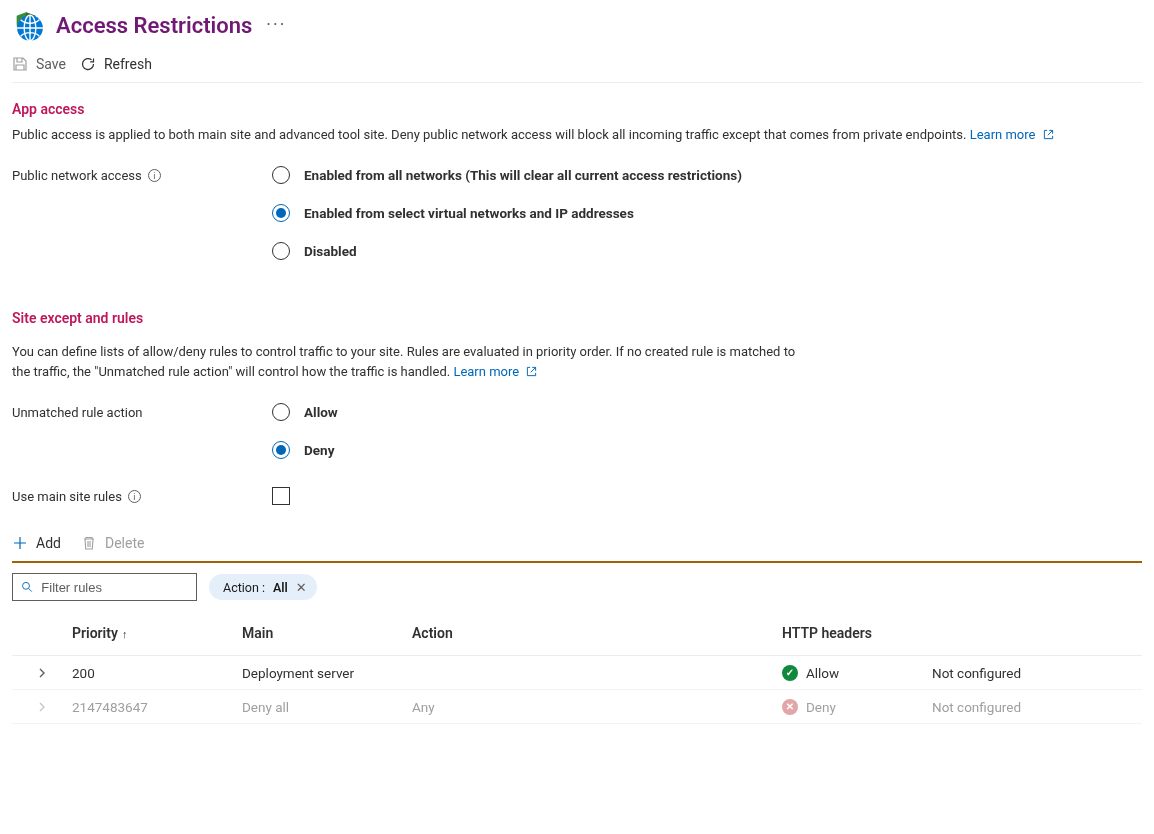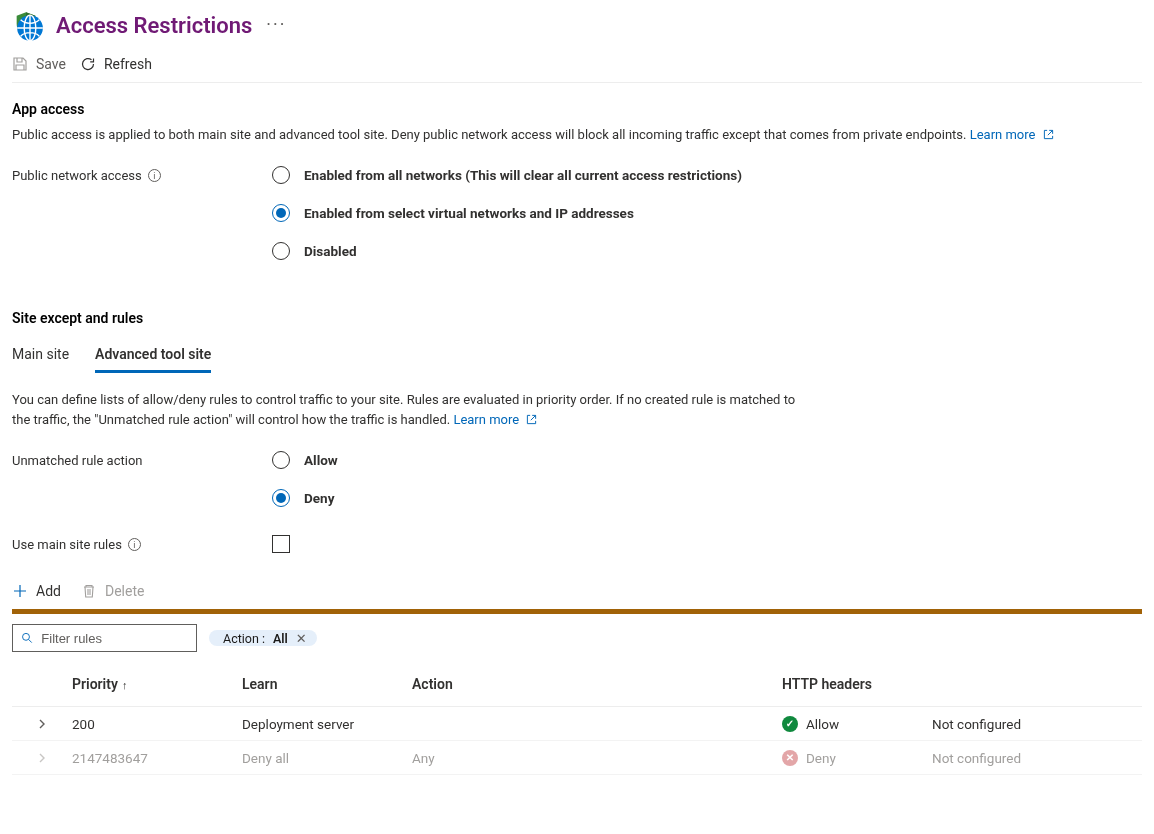--- a/index.html
+++ b/index.html
@@ -23,21 +23,21 @@
   .shield-badge { position:absolute; bottom:-2px; right:-2px; width:13px; height:13px;}
 
   
   .cmdbar { display:flex; align-items:center; gap:14px; padding:8px 0 10px 0; border-bottom:1px solid #ededed;}
   .cmd-btn { display:flex; align-items:center; gap:8px; color:#605e5c; font-size:14px; cursor:default;}
   .cmd-btn.enabled { color:#323130; cursor:pointer;}
   .cmd-btn svg { width:16px; height:16px; }
 
   
   .section { padding:18px 0 0 0;}
-  .section-h { font-size:14px; font-weight:600; color:#000000; margin-bottom:8px;}
+  .section-h { font-size:14px; font-weight:600; color:#be185d; margin-bottom:8px;}
   .desc { font-size:13px; color:#323130; line-height:1.55;}
   .link-inline { color:#0067b8; cursor:pointer;}
   .link-inline .ext { margin-left:4px; display:inline-block; vertical-align:-1px;}
 
   
   .form-row { display:flex; align-items:flex-start; margin-top:20px;}
   .form-label { width:260px; display:flex; align-items:center; gap:6px; font-size:13px; color:#323130; padding-top:2px;}
   .info-icon { width:13px; height:13px; border:1px solid #605e5c; border-radius:50%; display:inline-flex; align-items:center; justify-content:center; font-size:9px; color:#605e5c;}
   .radio-group { display:flex; flex-direction:column; gap:20px;font-weight:bold;}
   .radio { display:flex; align-items:center; gap:14px; cursor:pointer;}
@@ -47,31 +47,31 @@
   .radio-label { font-size:13.5px;}
 
   
   .tabs { display:flex; gap:26px; border-bottom:1px solid transparent; margin-top:14px;}
   .tab { padding:6px 0 8px 0; font-size:14px; color:#323130; cursor:pointer; border-bottom:3px solid transparent;}
   .tab.active { font-weight:600; border-bottom-color:#0067b8;}
 
   .cbox { width:18px; height:18px; border:1px solid #323130;}
 
   
-  .tbl-toolbar { display:flex; align-items:center; gap:20px; margin-top:30px; padding-bottom:10px; border-bottom:5px solid #a16207;}
+  .tbl-toolbar { display:flex; align-items:center; gap:20px; margin-top:30px; padding-bottom:10px; border-bottom:2px solid #a16207;}
   .tool-btn { display:flex; align-items:center; gap:8px; font-size:14px;}
   .tool-btn svg{width:16px;height:16px;}
   .tool-add { color:#323130; cursor:pointer;}
   .tool-del { color:#a19f9d; cursor:default;}
 
   .filter-bar { display:flex; align-items:center; gap:12px; margin-top:10px;}
   .filter-input { display:flex; align-items:center; gap:8px; border:1px solid #605e5c; height:28px; padding:0 8px; width:185px;}
   .filter-input input { border:none; outline:none; font-size:13px; width:100%; color:#323130;}
   .filter-input input::placeholder{color:#605e5c;}
-  .chip { display:flex; align-items:center; gap:8px; height:16px; padding:0 10px 0 14px; border-radius:13px; background:#e5effa; color:#1b1a19; font-size:12.5px;}
+  .chip { display:flex; align-items:center; gap:8px; height:26px; padding:0 10px 0 14px; border-radius:13px; background:#e5effa; color:#1b1a19; font-size:12.5px;}
   .chip .bold{font-weight:600;}
   .chip .close{font-size:13px; color:#605e5c; cursor:pointer;}
 
   
   .tbl { width:100%; margin-top:24px;}
   .tbl-head { display:grid; grid-template-columns:60px 170px 170px 370px 150px 170px; padding:0 0 14px 0; border-bottom:1px solid #ededed; align-items:center;}
   .tbl-head .th { font-size:14px; font-weight:600;}
   .tbl-row { display:grid; grid-template-columns:60px 170px 170px 370px 150px 170px; align-items:center; min-height:34px; border-bottom:1px solid #f3f3f3; font-size:13.5px;}
   .tbl-row.muted { color:#a19f9d;}
   .sort-arrow { font-size:11px; margin-left:4px;}
@@ -153,24 +153,20 @@
               <span class="radio-dot"></span>
             </span>
           <span class="radio-label">Disabled</span>
         </div>
       </div>
     </div>
   </div>
 
   <div class="section" style="padding-top:50px">
     <div class="section-h">Site except and rules</div>
-    <div class="tabs">
-      <div class="tab">Main site</div>
-      <div class="tab active">Advanced tool site</div>
-    </div>
     <div class="desc" style="margin-top:16px; max-width:790px">
       <span>You can define lists of allow/deny rules to control traffic to your site. Rules are evaluated in priority order. If no created rule is matched to the traffic, the "Unmatched rule action" will control how the traffic is handled.</span>
       <span class="link-inline">
         <span>Learn more</span>
         <span class="ext"><svg width="11" height="11" viewBox="0 0 16 16">
               <path fill="none" stroke="#0067b8" stroke-width="1.4" d="M6 2H2v12h12v-4M9 2h5v5M14 2 7 9"></path>
             </svg></span>
       </span>
     </div>
 
@@ -227,21 +223,21 @@
         <span>Action : </span>
           <span class="bold">All</span>
         <span class="close">✕</span>
       </div>
     </div>
 
     <div class="tbl">
       <div class="tbl-head">
         <div></div>
         <div class="th"><span>Priority</span><span class="sort-arrow">↑</span></div>
-        <div class="th">Learn</div>
+        <div class="th">Main</div>
         <div class="th">Action</div>
         <div class="th">HTTP headers</div>
       </div>
 
       <div class="tbl-row">
         <div class="row-chevron">
             <svg viewBox="0 0 12 12">
               <path fill="none" stroke="#605e5c" stroke-width="1.4" d="m4 2 4 4-4 4"></path>
             </svg>
           </div>

